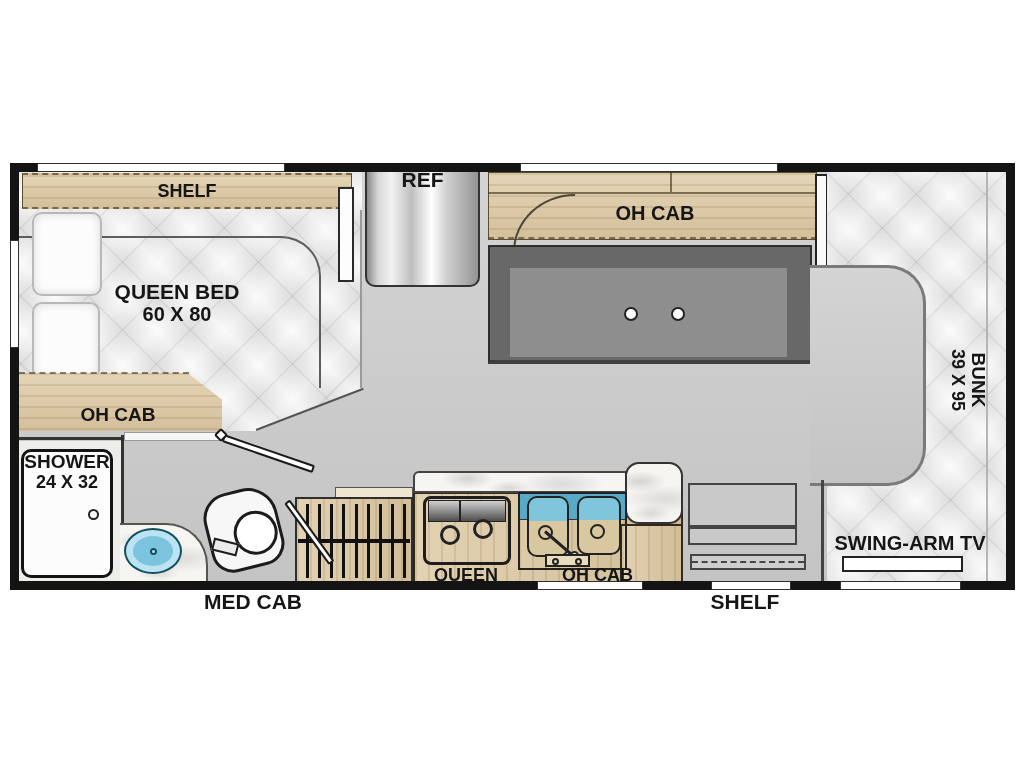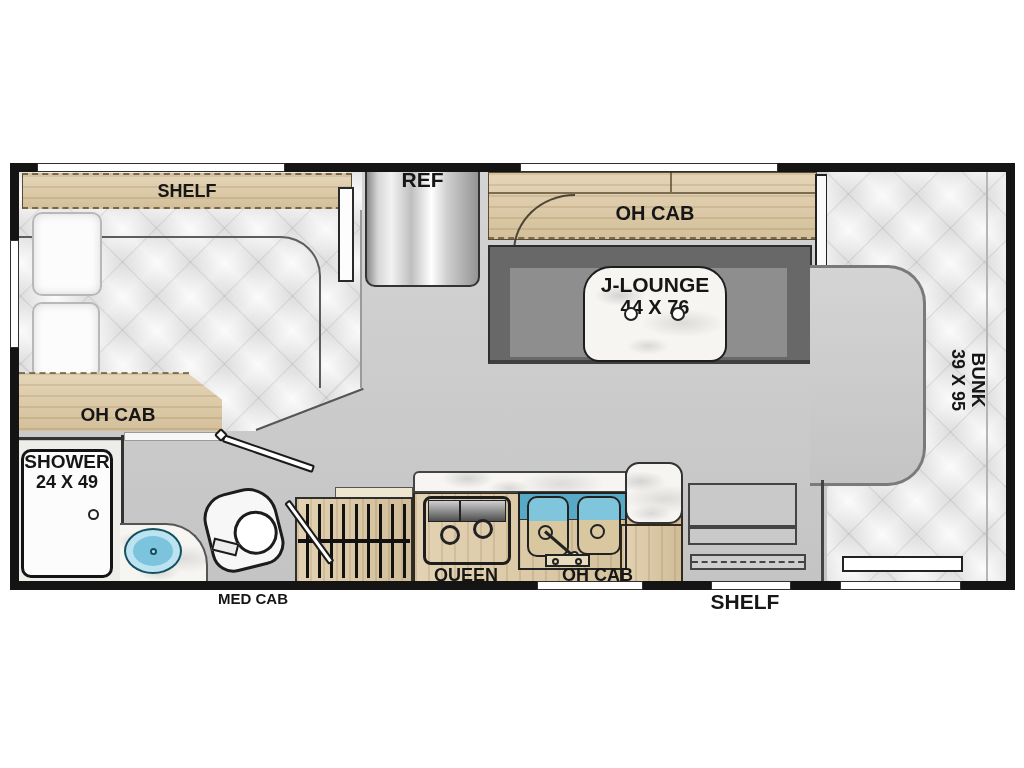--- a/index.html
+++ b/index.html
@@ -43,20 +43,24 @@
   <div class="abs floor" style="left:19px;top:172px;width:987px;height:409px;"></div>
 
   <div class="abs quilt" style="left:19px;top:172px;width:343px;height:259px;clip-path:polygon(0 0,100% 0,100% 84%,69% 100%,0 100%);"></div>
   <div class="abs" style="left:360px;top:210px;width:2px;height:178px;background:#9a9a9a;"></div>
   <div class="abs" style="left:256px;top:429px;width:115px;height:2px;background:#555;transform:rotate(-21deg);transform-origin:left center;"></div>
   <div class="abs" style="left:19px;top:236px;width:302px;height:152px;border-top:2px solid #5d5d5d;border-right:2px solid #5d5d5d;border-top-right-radius:40px;"></div>
 
   <div class="abs" style="left:32px;top:212px;width:70px;height:84px;background:#fcfcfc;border:2px solid #b8b8b8;border-radius:10px;box-shadow:inset 0 0 10px rgba(0,0,0,0.14);"></div>
   <div class="abs" style="left:32px;top:302px;width:68px;height:78px;background:#fcfcfc;border:2px solid #b8b8b8;border-radius:10px;box-shadow:inset 0 0 10px rgba(0,0,0,0.14);"></div>
 
+  <div class="abs lbl" style="left:77px;top:281px;width:200px;font-size:21px;">
+    <div>QUEEN BED</div>
+    <div style="font-size:20px;">60 X 80</div>
+  </div>
 
   <div class="abs wood-h" style="left:22px;top:173px;width:330px;height:36px;border:1px solid #5a4c30;border-top:2px dashed rgba(80,62,32,0.7);border-bottom:2px dashed rgba(80,62,32,0.7);">
     <div class="lbl" style="font-size:18px;margin-top:7px;">SHELF</div>
   </div>
 
   <div class="abs" style="left:338px;top:187px;width:16px;height:95px;background:#fdfdfd;border:2px solid #2a2a2a;"></div>
 
   <div class="abs wood-h" style="left:19px;top:373px;width:203px;height:58px;clip-path:polygon(0 0,83% 0,100% 46%,100% 100%,0 100%);"></div>
   <div class="abs dash" style="left:19px;top:372px;width:170px;height:2px;"></div>
   <div class="abs lbl" style="left:33px;top:405px;width:170px;font-size:19px;">OH CAB</div>
@@ -68,40 +72,37 @@
   <div class="abs wood-h" style="left:488px;top:172px;width:329px;height:68px;border:1px solid #5a4c30;"></div>
   <div class="abs" style="left:488px;top:192px;width:329px;height:2px;background:rgba(70,55,30,0.65);"></div>
   <div class="abs" style="left:670px;top:172px;width:2px;height:20px;background:rgba(70,55,30,0.65);"></div>
   <div class="abs" style="left:513px;top:194px;width:62px;height:58px;border-top:2px solid #4d4436;border-left:2px solid #4d4436;border-top-left-radius:100% 100%;"></div>
   <div class="abs dash" style="left:488px;top:237px;width:329px;height:2px;"></div>
   <div class="abs lbl" style="left:560px;top:203px;width:190px;font-size:20px;">OH CAB</div>
 
   <div class="abs" style="left:488px;top:245px;width:324px;height:119px;background:#686868;border:2px solid #2e2e2e;border-bottom:4px solid #3f3f3f;"></div>
   <div class="abs" style="left:510px;top:268px;width:277px;height:89px;background:#8e8e8e;"></div>
 
-  <div class="abs marble" style="left:583px;top:266px;width:144px;height:96px;border:2px solid #1e1e1e;border-radius:28px 28px 16px 16px;">
-    <div class="lbl" style="font-size:21px;margin-top:6px;">J-LOUNGE</div>
-    <div class="lbl" style="font-size:20px;">44 X 76</div>
-  </div>
   <div class="abs circ" style="left:624px;top:307px;width:14px;height:14px;background:#fff;"></div>
   <div class="abs circ" style="left:671px;top:307px;width:14px;height:14px;background:#fff;"></div>
 
   <div class="abs" style="left:815px;top:174px;width:13px;height:94px;background:#fafafa;border:2px solid #222;"></div>
 
   <div class="abs quilt" style="left:827px;top:172px;width:179px;height:409px;"></div>
   <div class="abs" style="left:986px;top:172px;width:2px;height:409px;background:#b5b5b5;"></div>
 
   <div class="abs floor" style="left:810px;top:265px;width:116px;height:221px;border:3px solid #7a7a7a;border-left:none;border-radius:0 38px 38px 0;"></div>
   <div class="abs" style="left:821px;top:480px;width:3px;height:101px;background:#444;"></div>
 
   <div class="abs lbl" style="left:905px;top:355px;width:115px;height:50px;transform:rotate(90deg);font-size:19px;">
     <div>BUNK</div>
     <div style="font-size:18px;">39 X 95</div>
   </div>
 
+  <div class="abs lbl" style="left:830px;top:533px;width:160px;font-size:20px;">SWING-ARM TV</div>
   <div class="abs" style="left:842px;top:556px;width:121px;height:16px;background:#fff;border:2px solid #222;"></div>
 
   <div class="abs" style="left:688px;top:483px;width:109px;height:44px;background:#c9c9c9;border:2px solid #444;"></div>
   <div class="abs" style="left:688px;top:527px;width:109px;height:18px;background:#c9c9c9;border:2px solid #444;"></div>
   <div class="abs" style="left:690px;top:554px;width:116px;height:16px;background:#cdcdcd;border:2px solid #444;">
     <div style="margin-top:5px;border-top:2px dashed #444;"></div>
   </div>
   <div class="abs lbl" style="left:685px;top:591px;width:120px;font-size:21px;">SHELF</div>
 
   <div class="abs" style="left:335px;top:487px;width:78px;height:11px;background:#efe6cf;border:1px solid #555;"></div>
@@ -147,37 +148,37 @@
 
   <div class="abs" style="left:19px;top:441px;width:104px;height:140px;background:#ededea;"></div>
   <div class="abs" style="left:19px;top:437px;width:104px;height:3px;background:#333;"></div>
   <div class="abs" style="left:121px;top:435px;width:3px;height:88px;background:#333;"></div>
   <div class="abs" style="left:124px;top:432px;width:98px;height:9px;background:#f7f7f7;border:1px solid #9a9a9a;"></div>
   <div class="abs bar" style="left:223px;top:434px;width:96px;height:8px;transform:rotate(19deg);transform-origin:left center;"></div>
   <div class="abs bar" style="left:216px;top:430px;width:10px;height:10px;transform:rotate(45deg);"></div>
 
   <div class="abs" style="left:21px;top:449px;width:92px;height:129px;background:#fcfcfc;border:3px solid #141414;border-radius:10px;">
     <div class="lbl" style="font-size:19px;">SHOWER</div>
-    <div class="lbl" style="font-size:18px;">24 X 49</div>
+    <div class="lbl" style="font-size:18px;">24 X 32</div>
   </div>
   <div class="abs circ" style="left:88px;top:509px;width:11px;height:11px;"></div>
 
   <div class="abs marble" style="left:120px;top:523px;width:88px;height:58px;border-top:2px solid #555;border-right:2px solid #555;border-top-right-radius:42px;"></div>
   <div class="abs" style="left:124px;top:528px;width:58px;height:46px;border-radius:50%;background:#bce3f2;border:2px solid #14505f;"></div>
   <div class="abs" style="left:133px;top:536px;width:40px;height:30px;border-radius:50%;background:#7cc3de;"></div>
   <div class="abs" style="left:150px;top:548px;width:7px;height:7px;border-radius:50%;background:#bce3f2;border:2px solid #14505f;"></div>
 
   <div class="abs" style="left:207px;top:489px;width:78px;height:84px;transform:rotate(-14deg);">
     <div style="position:absolute;left:0;top:0;width:74px;height:80px;background:#f7f7f7;border:3px solid #1c1c1c;border-radius:26px 30px 22px 22px;box-sizing:border-box;"></div>
     <div style="position:absolute;left:26px;top:24px;width:44px;height:44px;background:#ffffff;border:3px solid #1c1c1c;border-radius:50%;box-sizing:border-box;"></div>
     <div style="position:absolute;left:2px;top:46px;width:26px;height:13px;background:#ececec;border:2px solid #1c1c1c;transform:rotate(28deg);box-sizing:border-box;"></div>
   </div>
   <div class="abs bar" style="left:287px;top:498px;width:76px;height:7px;transform:rotate(54deg);transform-origin:left center;"></div>
 
-  <div class="abs lbl" style="left:193px;top:591px;width:120px;font-size:15px;">MED CAB</div>
+  <div class="abs lbl" style="left:193px;top:591px;width:120px;font-size:21px;">MED CAB</div>
 
   <div class="abs wall" style="left:10px;top:163px;width:1005px;height:9px;"></div>
   <div class="abs wall" style="left:10px;top:581px;width:1005px;height:9px;"></div>
   <div class="abs wall" style="left:10px;top:163px;width:9px;height:427px;"></div>
   <div class="abs wall" style="left:1006px;top:163px;width:9px;height:427px;"></div>
 
   <div class="abs window" style="left:37px;top:163px;width:248px;height:9px;"></div>
   <div class="abs window" style="left:520px;top:163px;width:258px;height:9px;"></div>
   <div class="abs window" style="left:10px;top:240px;width:9px;height:108px;"></div>
   <div class="abs window" style="left:537px;top:581px;width:106px;height:9px;"></div>

